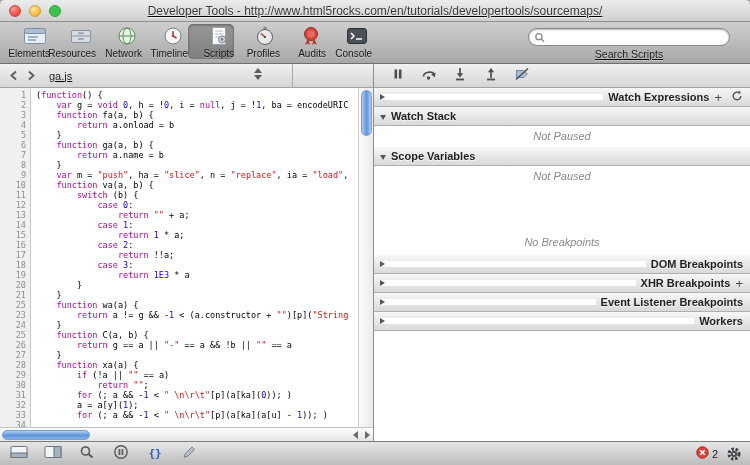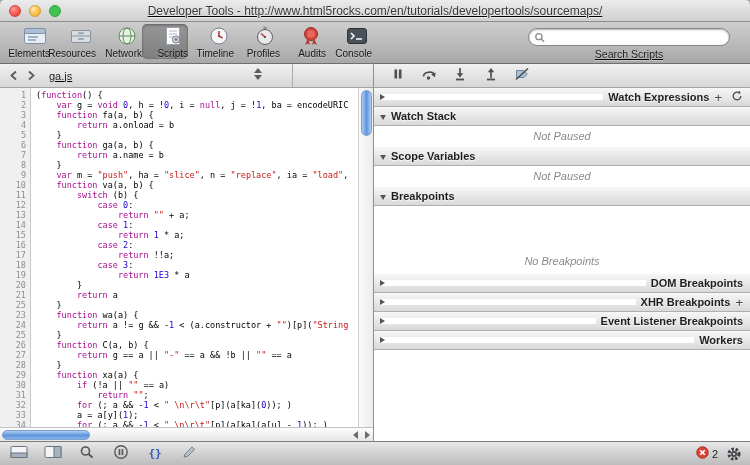--- a/index.html
+++ b/index.html
@@ -129,40 +129,40 @@
         <div class="tb-item">
           <div class="tb-icon">
             <svg width="24" height="20" viewBox="0 0 24 20">
               <circle cx="12" cy="10" r="8" fill="#e7f0e5" stroke="#5f8f5f"></circle>
               <path d="M4 10h16" stroke="#5f8f5f" fill="none"></path>
               <ellipse cx="12" cy="10" rx="4" ry="8" fill="none" stroke="#5f8f5f"></ellipse>
             </svg>
           </div>
           <div class="tb-label">Network</div>
         </div>
+        <div class="tb-item">
+          <div class="tb-icon">
+            <svg width="24" height="20" viewBox="0 0 24 20">
+              <circle cx="12" cy="10" r="8" fill="#f4f6f8" stroke="#76808d"></circle>
+              <path d="M12 5v5l3.5 2" stroke="#c23b33" stroke-width="1.6" fill="none"></path>
+              <circle cx="12" cy="10" r="1" fill="#555"></circle>
+            </svg>
+          </div>
+          <div class="tb-label">Timeline</div>
+        </div>
         <div class="tb-item active">
           <div class="tb-icon">
             <svg width="24" height="20" viewBox="0 0 24 20">
               <rect x="5.5" y="1.5" width="13" height="17" fill="#fff" stroke="#98a0ab"></rect>
               <path d="M8 5h8M8 8h8M8 11h5" stroke="#b0b8c2" stroke-width="1.2"></path>
               <circle cx="15" cy="13.5" r="3.6" fill="#cfd6df" stroke="#76808d"></circle>
               <circle cx="15" cy="13.5" r="1.4" fill="#76808d"></circle>
             </svg>
           </div>
           <div class="tb-label">Scripts</div>
-        </div>
-        <div class="tb-item">
-          <div class="tb-icon">
-            <svg width="24" height="20" viewBox="0 0 24 20">
-              <circle cx="12" cy="10" r="8" fill="#f4f6f8" stroke="#76808d"></circle>
-              <path d="M12 5v5l3.5 2" stroke="#c23b33" stroke-width="1.6" fill="none"></path>
-              <circle cx="12" cy="10" r="1" fill="#555"></circle>
-            </svg>
-          </div>
-          <div class="tb-label">Timeline</div>
         </div>
         <div class="tb-item">
           <div class="tb-icon">
             <svg width="24" height="20" viewBox="0 0 24 20">
               <rect x="10.5" y="0.8" width="3" height="2.4" fill="#888"></rect>
               <circle cx="12" cy="11" r="7.5" fill="#e8e8ea" stroke="#5d6066"></circle>
               <path d="M12 11L8 7.5" stroke="#c23b33" stroke-width="1.6"></path>
               <circle cx="12" cy="11" r="1.1" fill="#444"></circle>
             </svg>
           </div>
@@ -275,21 +275,20 @@
             <div class="cl"><span class="t-pl">        </span><span class="t-kw">switch</span><span class="t-pl"> (b) {</span></div>
             <div class="cl"><span class="t-pl">            </span><span class="t-kw">case</span><span class="t-pl"> </span><span class="t-nu">0</span><span class="t-pl">:</span></div>
             <div class="cl"><span class="t-pl">                </span><span class="t-kw">return</span><span class="t-pl"> </span><span class="t-st">""</span><span class="t-pl"> + a;</span></div>
             <div class="cl"><span class="t-pl">            </span><span class="t-kw">case</span><span class="t-pl"> </span><span class="t-nu">1</span><span class="t-pl">:</span></div>
             <div class="cl"><span class="t-pl">                </span><span class="t-kw">return</span><span class="t-pl"> </span><span class="t-nu">1</span><span class="t-pl"> * a;</span></div>
             <div class="cl"><span class="t-pl">            </span><span class="t-kw">case</span><span class="t-pl"> </span><span class="t-nu">2</span><span class="t-pl">:</span></div>
             <div class="cl"><span class="t-pl">                </span><span class="t-kw">return</span><span class="t-pl"> !!a;</span></div>
             <div class="cl"><span class="t-pl">            </span><span class="t-kw">case</span><span class="t-pl"> </span><span class="t-nu">3</span><span class="t-pl">:</span></div>
             <div class="cl"><span class="t-pl">                </span><span class="t-kw">return</span><span class="t-pl"> </span><span class="t-nu">1E3</span><span class="t-pl"> * a</span></div>
             <div class="cl"><span class="t-pl">        }</span></div>
-            <div class="cl"><span class="t-pl">        </span><span class="t-kw">return</span><span class="t-pl"> a</span></div>
             <div class="cl"><span class="t-pl">    }</span></div>
             <div class="cl"><span class="t-pl">    </span><span class="t-kw">function</span><span class="t-pl"> wa(a) {</span></div>
             <div class="cl"><span class="t-pl">        </span><span class="t-kw">return</span><span class="t-pl"> a != g &amp;&amp; -</span><span class="t-nu">1</span><span class="t-pl"> &lt; (a.constructor + </span><span class="t-st">""</span><span class="t-pl">)[p](</span><span class="t-st">"String</span></div>
             <div class="cl"><span class="t-pl">    }</span></div>
             <div class="cl"><span class="t-pl">    </span><span class="t-kw">function</span><span class="t-pl"> C(a, b) {</span></div>
             <div class="cl"><span class="t-pl">        </span><span class="t-kw">return</span><span class="t-pl"> g == a || </span><span class="t-st">"-"</span><span class="t-pl"> == a &amp;&amp; !b || </span><span class="t-st">""</span><span class="t-pl"> == a</span></div>
             <div class="cl"><span class="t-pl">    }</span></div>
             <div class="cl"><span class="t-pl">    </span><span class="t-kw">function</span><span class="t-pl"> xa(a) {</span></div>
             <div class="cl"><span class="t-pl">        </span><span class="t-kw">if</span><span class="t-pl"> (!a || </span><span class="t-st">""</span><span class="t-pl"> == a)</span></div>
             <div class="cl"><span class="t-pl">            </span><span class="t-kw">return</span><span class="t-pl"> </span><span class="t-st">""</span><span class="t-pl">;</span></div>
@@ -363,24 +362,20 @@
           <div class="sec-h">
             <span class="tri down"></span>
             <span class="sec-lb">Watch Stack</span>
           </div>
           <div class="sec-msg">Not Paused</div>
           <div class="sec-h">
             <span class="tri down"></span>
             <span class="sec-lb">Scope Variables</span>
           </div>
           <div class="sec-msg">Not Paused</div>
-          <div class="sec-h">
-            <span class="tri down"></span>
-            <span class="sec-lb">Breakpoints</span>
-          </div>
           <div class="sec-msg tall">No Breakpoints</div>
           <div class="sec-h">
             <span class="tri right"></span>
             <span class="sec-lb">DOM Breakpoints</span>
           </div>
           <div class="sec-h">
             <span class="tri right"></span>
             <span class="sec-lb">XHR Breakpoints</span>
             <div class="sec-ac">
               <span class="sec-add">+</span>

